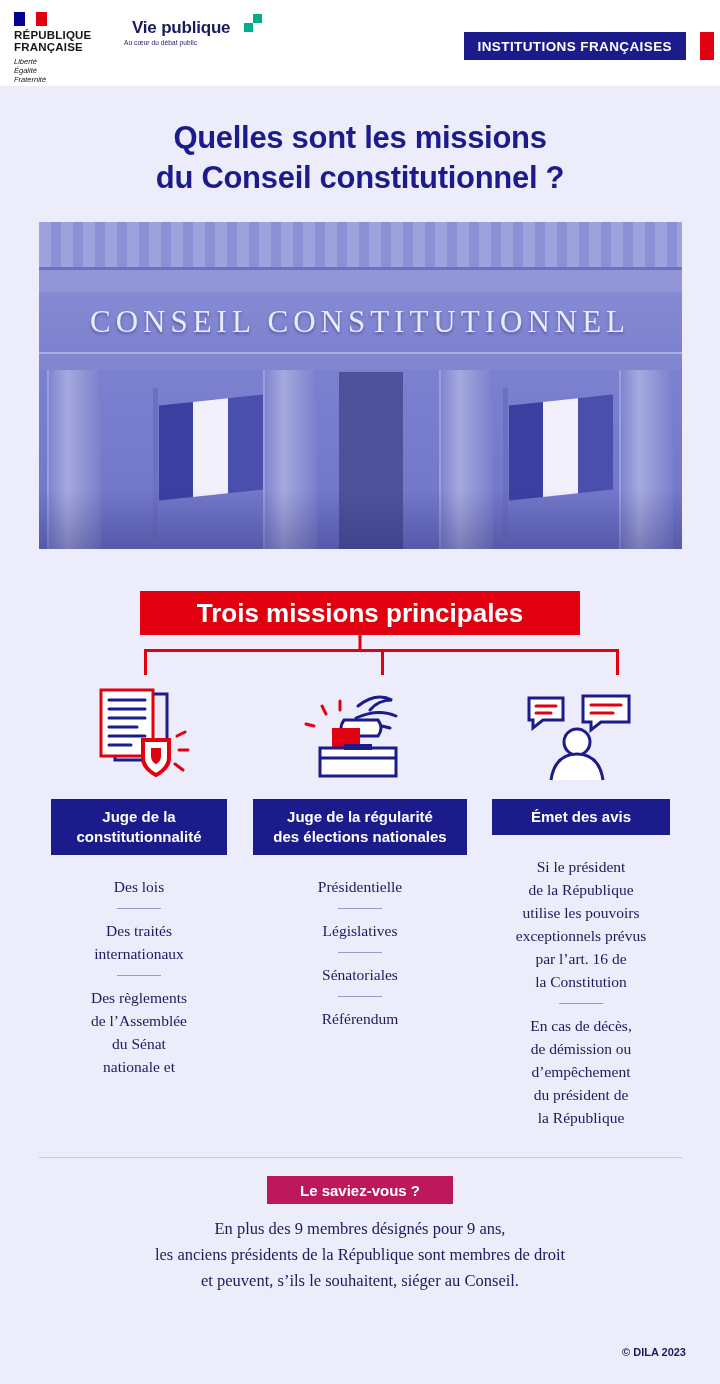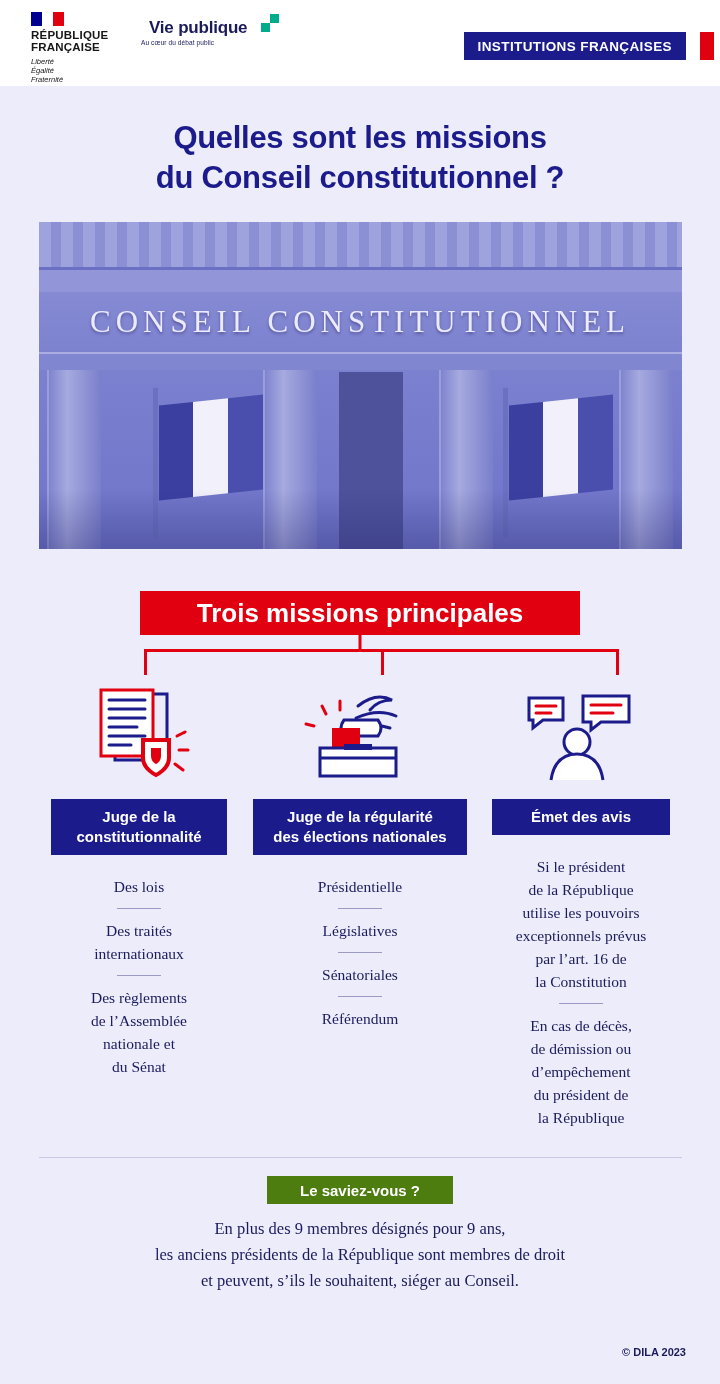--- a/index.html
+++ b/index.html
@@ -11,21 +11,20 @@
   }
   .page { position: relative; width: 720px; height: 1384px; background:#ffffff; }
 
   
   .header {
     position: relative;
     height: 86px;
     background: #ffffff;
     display: flex;
     align-items: flex-start;
-    padding-left: 17px;
   }
   .marianne {
     margin-left: 14px;
     margin-top: 12px;
     width: 96px;
   }
   .flag-mini { display:flex; height:14px; width:34px; margin-bottom:3px; }
   .flag-mini i { display:block; width:11px; height:14px; }
   .flag-mini i:nth-child(1){ background:#000091; }
   .flag-mini i:nth-child(2){ background:#ffffff; }
@@ -187,21 +186,21 @@
   .list .sep {
     width: 44px; height: 1px; background:#9a9ac4; margin: 10px auto;
   }
   .list .block { margin-bottom: 2px; }
 
   
   .rule { width: 643px; height:1px; background:#c9c9e4; margin: 26px auto 0; }
   .didyouknow {
     margin: 18px auto 0;
     width: 186px; height: 28px;
-    background:#4d7c0f; color:#ffffff;
+    background:#be185d; color:#ffffff;
     font-size:15px; font-weight:700;
     display:flex; align-items:center; justify-content:center;
   }
   .note {
     margin: 12px auto 0;
     text-align:center;
     font-family:"Liberation Serif", serif;
     color:#1b1b5c;
     font-size: 16.5px;
     line-height: 26px;
@@ -328,22 +327,22 @@
           </div>
           <div class="sep"></div>
           <div class="block">
             <div class="entry">Des traités</div>
             <div class="entry">internationaux</div>
           </div>
           <div class="sep"></div>
           <div class="block">
             <div class="entry">Des règlements</div>
             <div class="entry">de l’Assemblée</div>
+            <div class="entry">du Sénat</div>
             <div class="entry">nationale et</div>
-            <div class="entry">du Sénat</div>
           </div>
         </div>
       </div>
 
       <div class="col-item">
         <div class="icon-box">
           <svg width="120" height="100" viewBox="0 0 120 100" aria-hidden="true">
             <path d="M58 18 q18 -14 34 -6 q-14 0 -22 10" fill="none" stroke="#1b1b8c" stroke-width="3" stroke-linecap="round"></path>
             <path d="M56 30 q22 -10 40 -2" fill="none" stroke="#1b1b8c" stroke-width="3" stroke-linecap="round"></path>
             <path d="M52 40 q20 -6 38 0" fill="none" stroke="#1b1b8c" stroke-width="3" stroke-linecap="round"></path>

